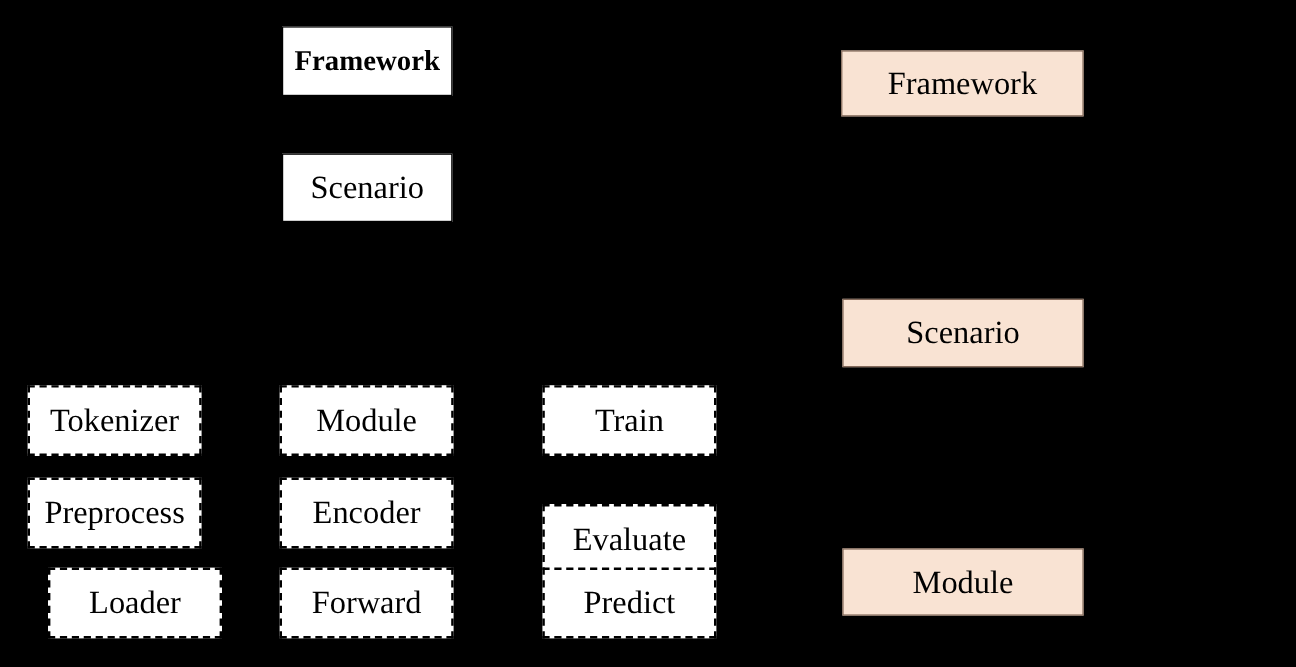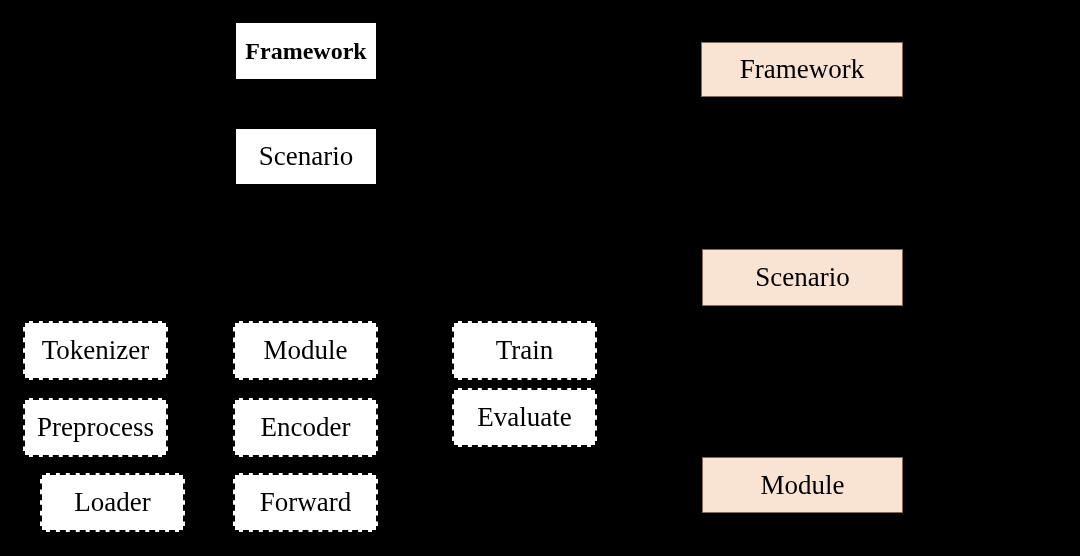--- a/index.html
+++ b/index.html
@@ -58,19 +58,20 @@
 
   <div class="node dashed" style="left:23px; top:398px; width:145px; height:59px;">Preprocess</div>
   <div class="node dashed" style="left:23px; top:321px; width:145px; height:59px;">Tokenizer</div>
   <div class="node dashed" style="left:40px; top:473px; width:145px; height:59px;">Loader</div>
 
   <div class="node dashed" style="left:233px; top:321px; width:145px; height:59px;">Module</div>
   <div class="node dashed" style="left:233px; top:398px; width:145px; height:59px;font-family:Liberation Serif, serif;">Encoder</div>
   <div class="node dashed" style="left:233px; top:473px; width:145px; height:59px;">Forward</div>
 
   <div class="node dashed" style="left:452px; top:321px; width:145px; height:59px;">Train</div>
-  <div class="node dashed" style="left:452px; top:388px; width:145px; height:59px;">Evaluate</div>
+  <div class="node dashed" style="left:452px; top:420px; width:145px; height:59px;">Evaluate</div>
+  <div class="node dashed" style="left:452px; top:473px; width:145px; height:59px;">Predict</div>
 
   <div class="node peach" style="left:701px; top:42px; width:202px; height:55px;">Framework</div>
   <div class="node peach" style="left:702px; top:249px; width:201px; height:57px;">Scenario</div>
   <div class="node peach" style="left:702px; top:457px; width:201px; height:56px;">Module</div>
 
 </div>
 
 </body></html>

